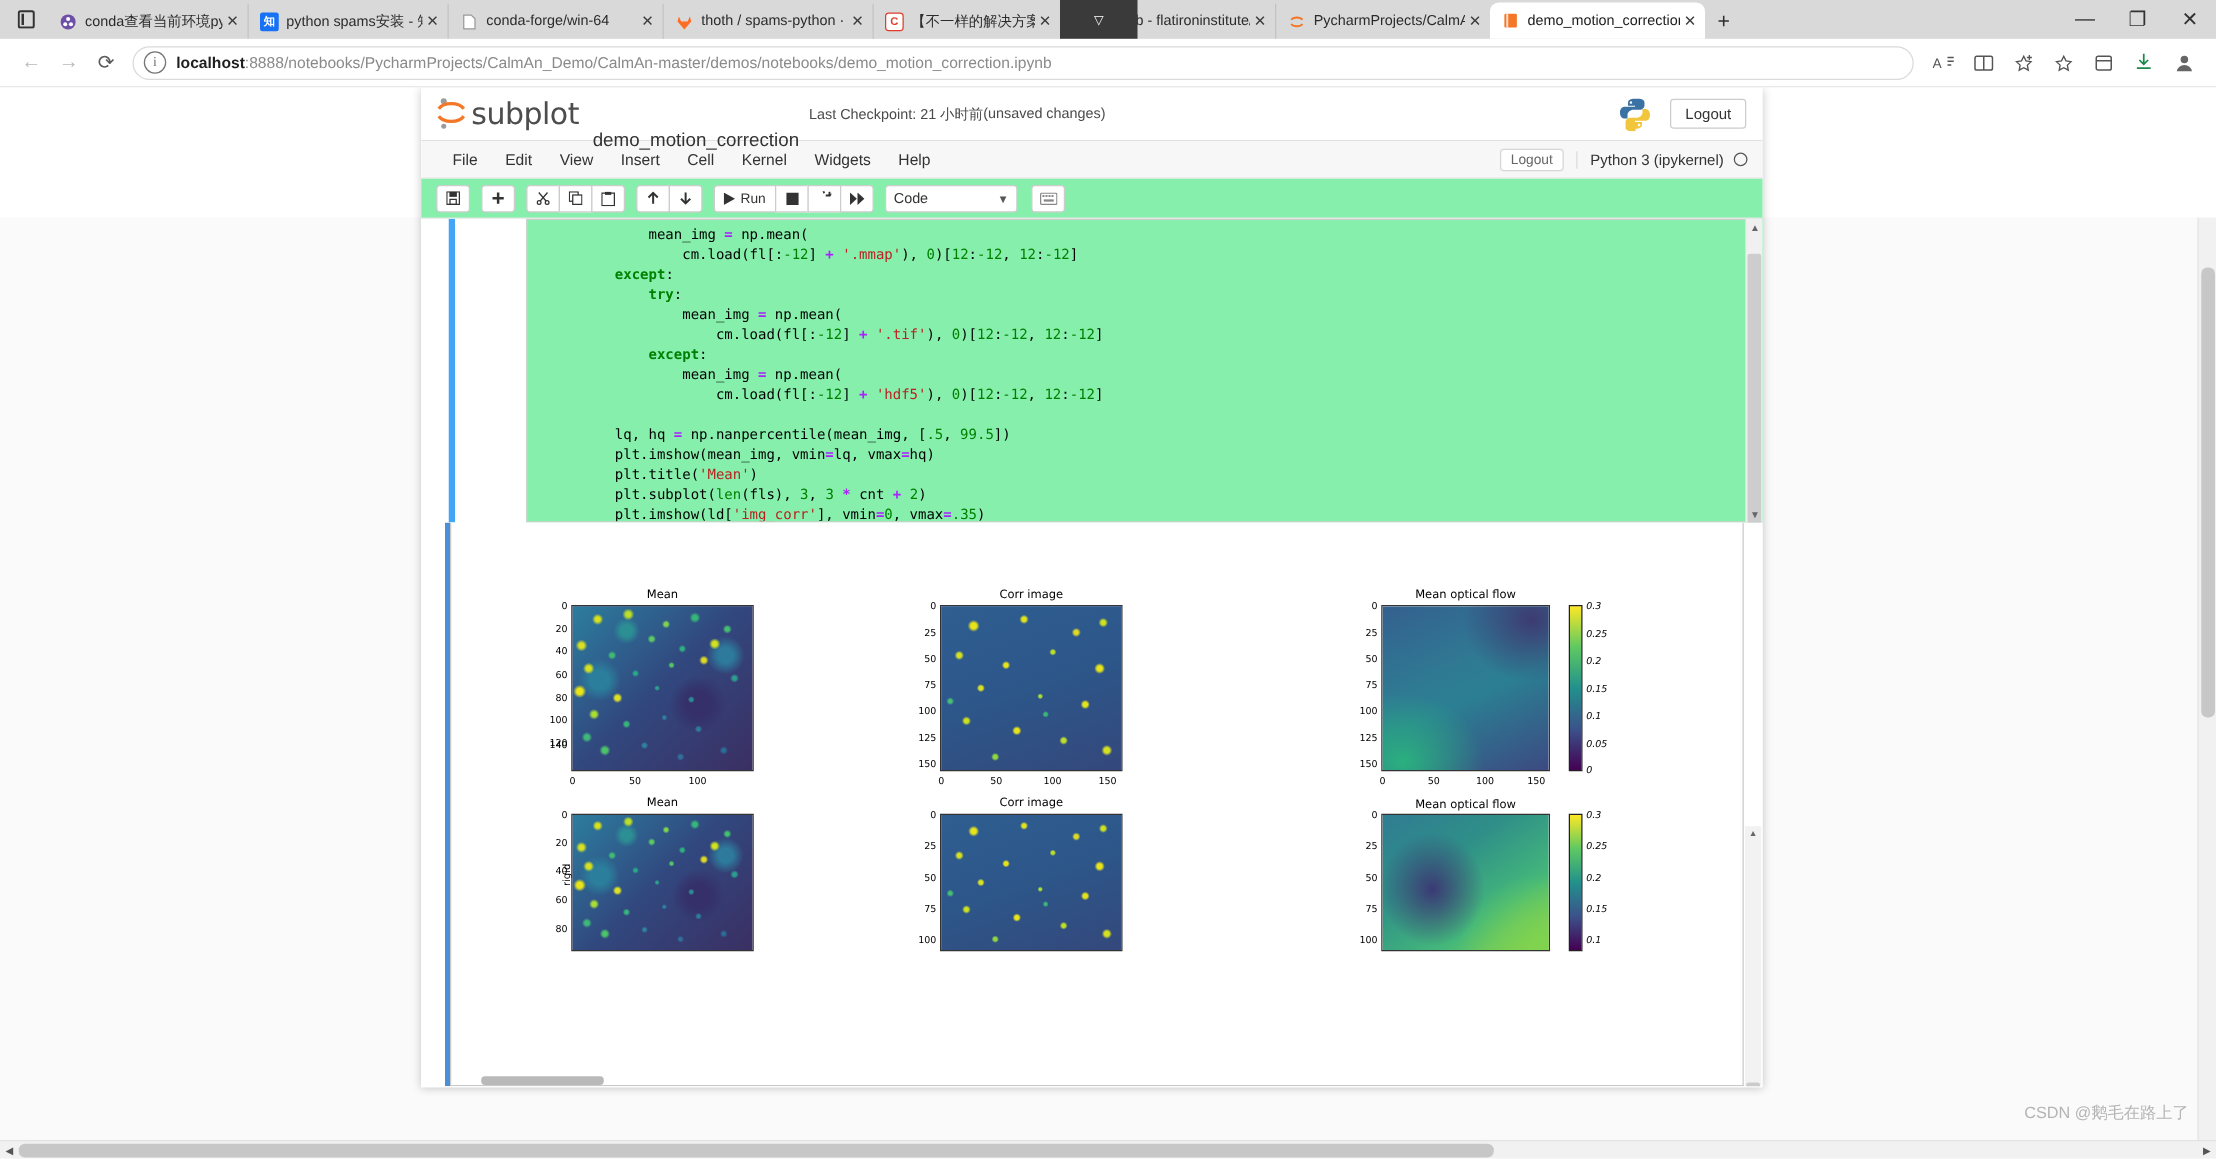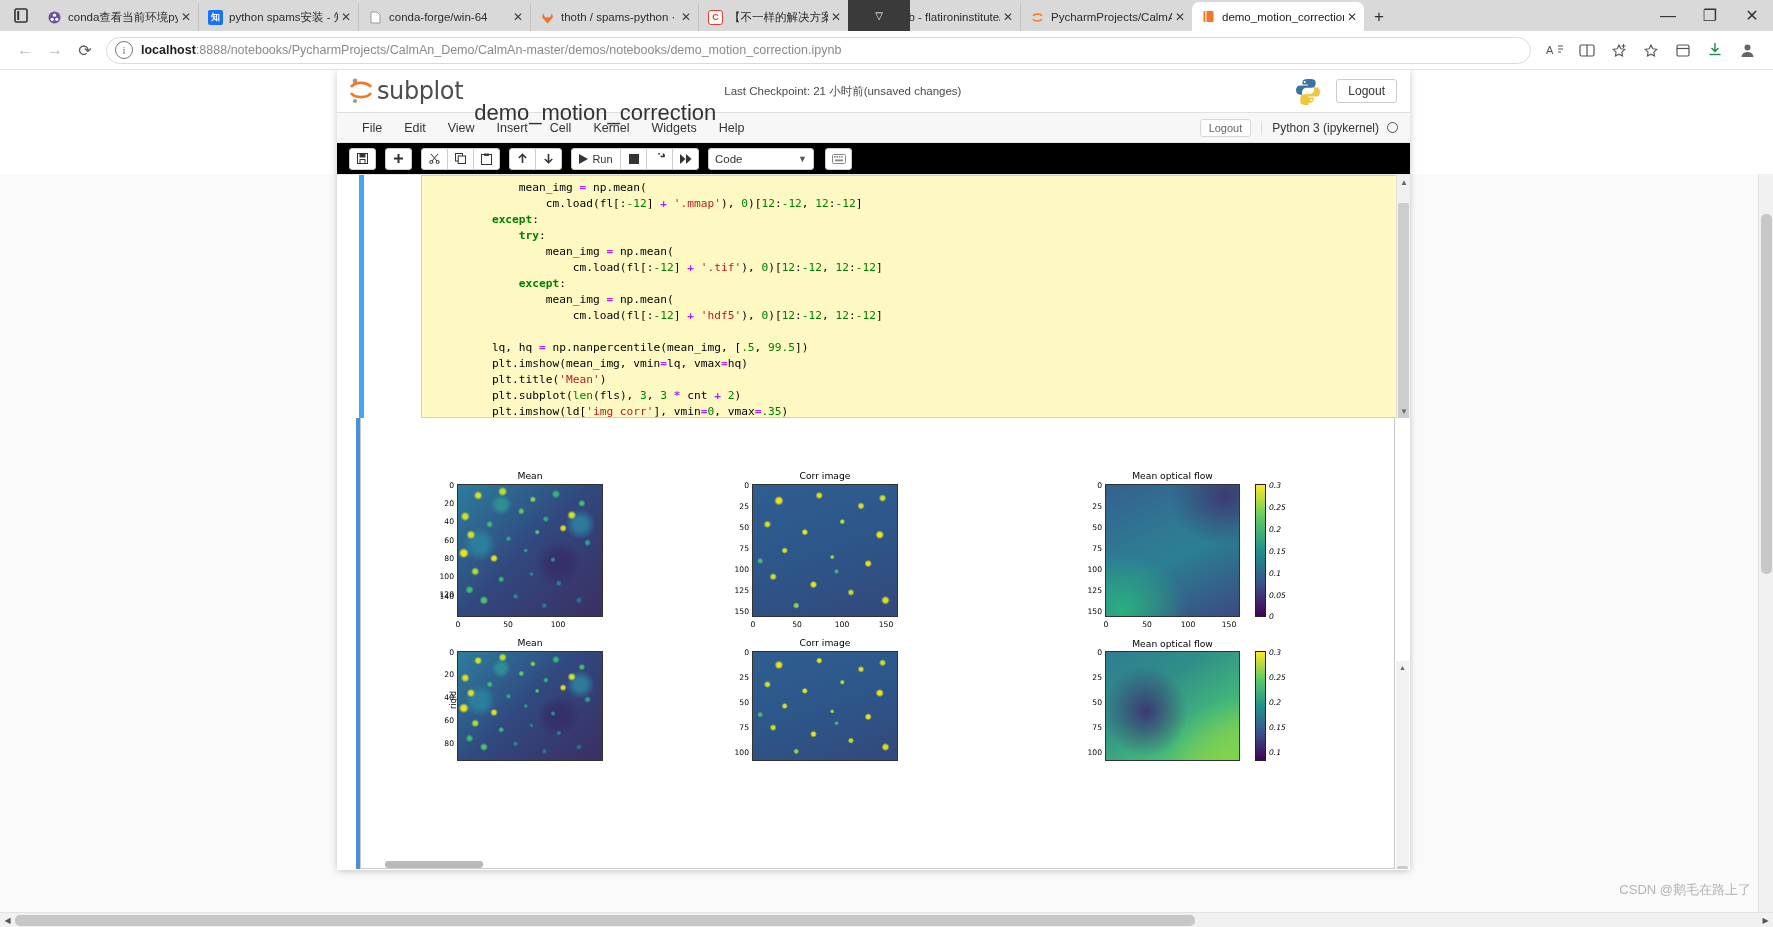--- a/index.html
+++ b/index.html
@@ -152,21 +152,21 @@
     padding-left: 12px;
     border-bottom: 1px solid #e0e0e0;
     background:#fff;
   }
   .jp-logo { display: flex; align-items: center; margin-right: 11px; }
   .jp-logo .wordmark {
     font-family: "DejaVu Sans", sans-serif;
     font-size: 24px; color: #4d4d4d; letter-spacing: -0.4px;
     margin-left: 2px;
   }
-  .nb-name { font-size: 22px; color: #333; margin-right: 8px; margin-top: 43px; }
+  .nb-name { font-size: 15px; color: #333; margin-right: 8px; margin-top: 43px; }
   .ckpt { font-size: 11.5px; color: #4a4a4a; }
   .unsaved { font-size: 11.5px; color: #4a4a4a; }
   .jp-header-right { margin-left: auto; display: flex; align-items: center; padding-right: 13px; }
   .pylogo { width: 28px; height: 28px; margin-right: 14px; }
   .logout-btn {
     font-size: 12px; color: #333;
     border: 1px solid #ccc; border-radius: 3px;
     padding: 4px 11px; background: #fff;
   }
 
@@ -182,21 +182,21 @@
     font-size: 11px; color: #666;
     border: 1px solid #d6d6d6; border-radius: 3px;
     padding: 2px 8px; background: #fff;
   }
   .kernel-ind { display: flex; align-items: center; padding-right: 12px; border-left:1px solid #dcdcdc; padding-left:10px;}
   .kernel-name { font-size: 12px; color: #333; margin-right: 8px; }
   .kernel-circle { width: 11px; height: 11px; border: 1.4px solid #555; border-radius: 50%; }
 
   
   .jp-toolbar {
-    height: 32px; background: #000000;
+    height: 32px; background: #86efac;
     border-bottom: 1px solid #e6e6e6;
     display: flex; align-items: center; padding-left: 12px;
   }
   .tb-group { display: flex; margin-right: 9px; }
   .tb-btn {
     height: 22px; min-width: 27px;
     border: 1px solid #cccccc;
     background: #fff;
     display: flex; align-items: center; justify-content: center;
     font-size: 11px; color: #333;
@@ -227,21 +227,21 @@
   .input-prompt-col {
     position: absolute; left: 0; top: 0; width: 84px; height: 100%;
   }
   .sel-bar {
     position: absolute; left: 22px; top: 0; width: 5px; height: 243px;
     background: #42a5f5;
   }
   .code-box {
     position: absolute; left: 84px; top: 0;
     width: 996px; height: 243px;
-    background: #fef9c3;
+    background: #86efac;
     border: 1px solid #cfcfcf;
     font-family: "DejaVu Sans Mono", monospace;
     font-size: 11.2px;
     line-height: 16px;
     padding: 4px 0 0 16px;
     color: #000;
     white-space: pre;
     overflow: hidden;
   }
   .k { color: #008000; font-weight: bold; }   

